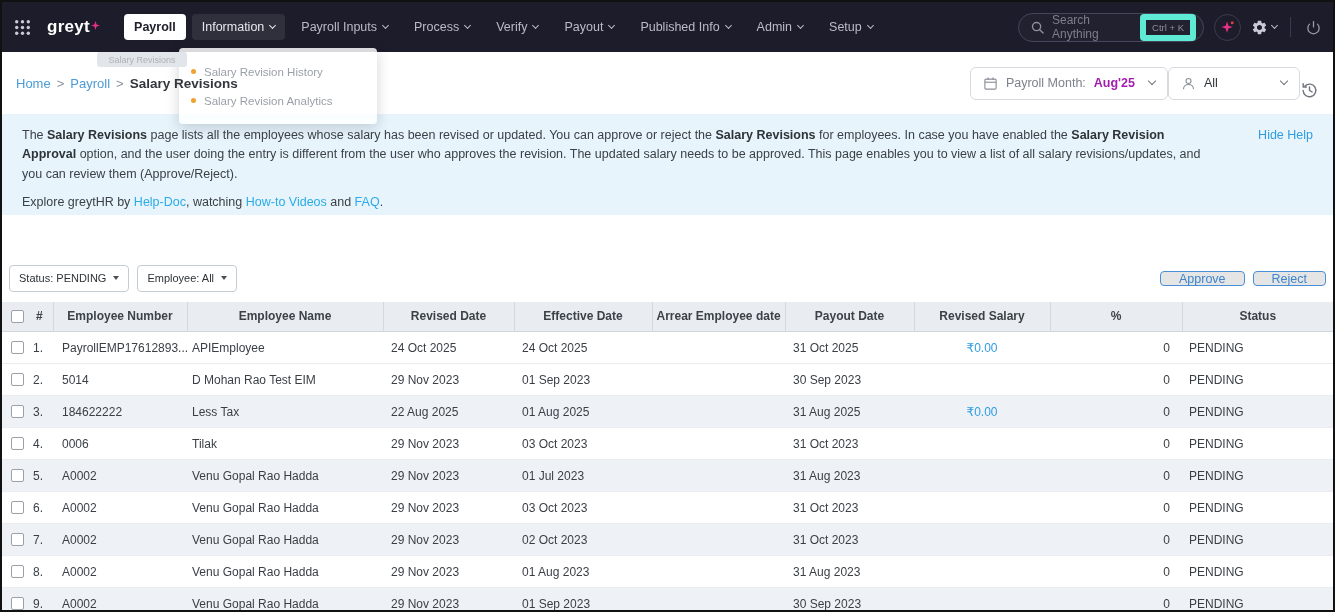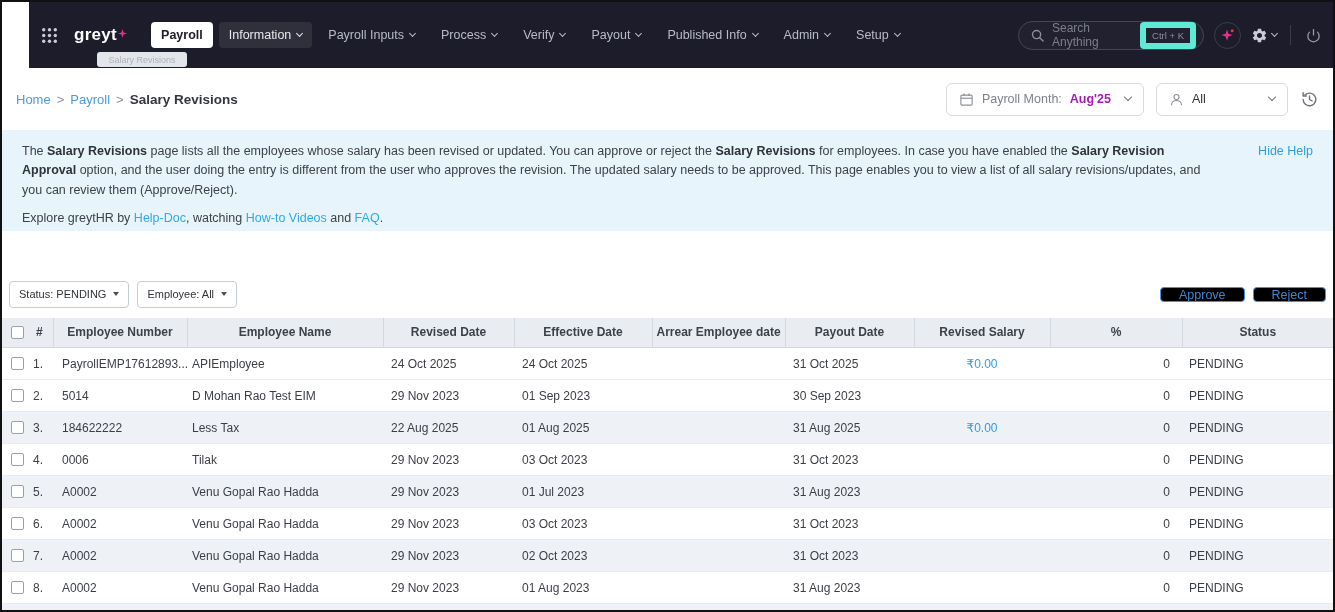--- a/index.html
+++ b/index.html
@@ -2,21 +2,21 @@
 <html><head>
 <meta charset="utf-8">
 <style>
   * { margin:0; padding:0; box-sizing:border-box; }
   body { background:#ffffff; font-family:"Liberation Sans","DejaVu Sans",sans-serif; }
 
   .window { position:relative; width:1335px; height:612px; border:2px solid #111;
             background:#fff; overflow:hidden; }
 
   
-  .topnav { height:66px; background:#1c1c2a; display:flex; align-items:center; padding:0 12px;margin-left:27px; }
+  .topnav { height:50px; background:#1c1c2a; display:flex; align-items:center; padding:0 12px; }
   .apps { margin-right:16px; display:flex; align-items:center; cursor:pointer; }
   .logo { display:flex; align-items:flex-start; color:#fff; font-weight:700; font-size:17px;
           margin-right:24px; letter-spacing:.3px; cursor:pointer; }
   .logo .logo-mark { margin-left:1px; margin-top:-2px; }
   .nav-items { display:flex; align-items:center; gap:6px; }
   .nav-item { display:flex; align-items:center; gap:6px; color:#b9bcc8; font-size:12.5px;
               padding:6px 10px; border-radius:4px; cursor:pointer; white-space:nowrap; }
   .nav-item.active { background:#fff; color:#20202c; font-weight:700; }
   .nav-item.open { background:rgba(255,255,255,.09); color:#e6e8ee; }
   .caret { display:inline-block; width:5px; height:5px; border-right:1.4px solid currentColor;
@@ -32,21 +32,21 @@
   .gear-wrap { display:flex; align-items:center; gap:4px; cursor:pointer; color:#b9bcc8; }
   .nav-divider { width:1px; height:20px; background:#3a3b4c; margin:0 3px; }
   .power { cursor:pointer; display:flex; margin-left:2px; }
 
   
   .crumb-row { height:62px; display:flex; align-items:center; justify-content:space-between;
                padding:0 14px; background:#fff; }
   .crumbs { position:relative; z-index:42; font-size:13px; color:#8a8f98; display:flex; gap:6px; align-items:center; }
   .crumb-link { color:#4a9bd8; cursor:pointer; }
   .crumb-cur { color:#33373d; font-weight:700; font-size:13.5px; }
-  .crumb-controls { display:flex; align-items:center; gap:12px; }
+  .crumb-controls { display:flex; align-items:flex-end; }
   .select-box { display:flex; align-items:center; gap:8px; height:33px; border:1px solid #d6dade;
                 border-radius:6px; padding:0 12px; background:#fff; cursor:pointer; font-size:12.5px; }
   .select-label { color:#7c828a; }
   .select-value { color:#a21caf; font-weight:700; }
   .box-caret { display:inline-block; width:6px; height:6px; border-right:1.5px solid #6f747c;
                border-bottom:1.5px solid #6f747c; transform:rotate(45deg); margin-top:-4px; margin-left:6px; }
   .scope-box { min-width:132px; }
   .scope-box .spacer { flex:1; }
   .history-btn { color:#6f747c; cursor:pointer; display:flex; }
 
@@ -70,21 +70,21 @@
 
   
   .filter-row { display:flex; align-items:center; margin-top:50px; padding:0 7px; }
   .chip { display:flex; align-items:center; gap:7px; height:27px; border:1px solid #c6ccd3;
           border-radius:4px; background:#fff; padding:0 9px; font-size:11px; color:#2e3338;
           cursor:pointer; margin-right:8px; white-space:nowrap; }
   .tri { width:0; height:0; border-left:3.5px solid transparent; border-right:3.5px solid transparent;
          border-top:4.5px solid #4a4f55; }
   .actions { margin-left:auto; display:flex; gap:8px; }
   .btn-outline { height:15px; padding:0 18px; border:1px solid #4a90d9; border-radius:4px;
-                 background:#000000; color:#3d85cc; font-size:12.5px; cursor:pointer; font-family:inherit; }
+                 background:#e5e5e5; color:#3d85cc; font-size:12.5px; cursor:pointer; font-family:inherit; }
 
   
   .table-wrap { margin-top:10px; }
   table { width:100%; border-collapse:collapse; table-layout:fixed; font-size:12px; color:#3a3f45; }
   thead th { background:#e9edf2; height:30px; font-weight:700; color:#3c4247; text-align:center;
              border-right:1px solid #d3d9e0; border-bottom:1px solid #cfd6dd; padding:0 4px;
              overflow:hidden; white-space:nowrap; }
   thead th:last-child, thead th.c-cb { border-right:none; }
   tbody td { height:32px; border-bottom:1px solid #e9edf0; padding:0 4px; white-space:nowrap; overflow:hidden; }
   tbody tr.alt { background:#eef2f6; }
@@ -237,20 +237,30 @@
         <svg width="19" height="19" viewBox="0 0 24 24" fill="none" stroke="#6f747c" stroke-width="1.8" stroke-linecap="round" stroke-linejoin="round">
             <path d="M4 12a8 8 0 1 0 2.3-5.7"></path>
             <polyline points="4 3.5 4 7.5 8 7.5"></polyline>
             <polyline points="12 7.5 12 12 15.2 13.8"></polyline>
           </svg>
       </div>
     </div>
   </div>
 
   <div class="ghost-chip">Salary Revisions</div>
+  <div class="info-menu">
+      <div class="menu-item">
+        <span class="menu-dot"></span>
+        <span>Salary Revision History</span>
+      </div>
+      <div class="menu-item">
+        <span class="menu-dot"></span>
+        <span>Salary Revision Analytics</span>
+      </div>
+    </div>
 
   <div class="help-banner">
     <div><span>The </span><span class="b">Salary Revisions</span><span> page lists all the employees whose salary has been revised or updated. You can approve or reject the </span><span class="b">Salary Revisions</span><span> for employees. In case you have enabled the </span><span class="b">Salary Revision Approval</span><span> option, and the user doing the entry is different from the user who approves the revision. The updated salary needs to be approved. This page enables you to view a list of all salary revisions/updates, and you can review them (Approve/Reject).</span></div>
     <div class="help-p2"><span>Explore greytHR by </span><span class="hlink">Help-Doc</span><span>, watching </span><span class="hlink">How-to Videos</span><span> and </span><span class="hlink">FAQ</span><span>.</span></div>
     <span class="hide-help">Hide Help</span>
   </div>
 
   <div class="filter-row">
     <div class="chip">
       <span>Status: PENDING</span>

